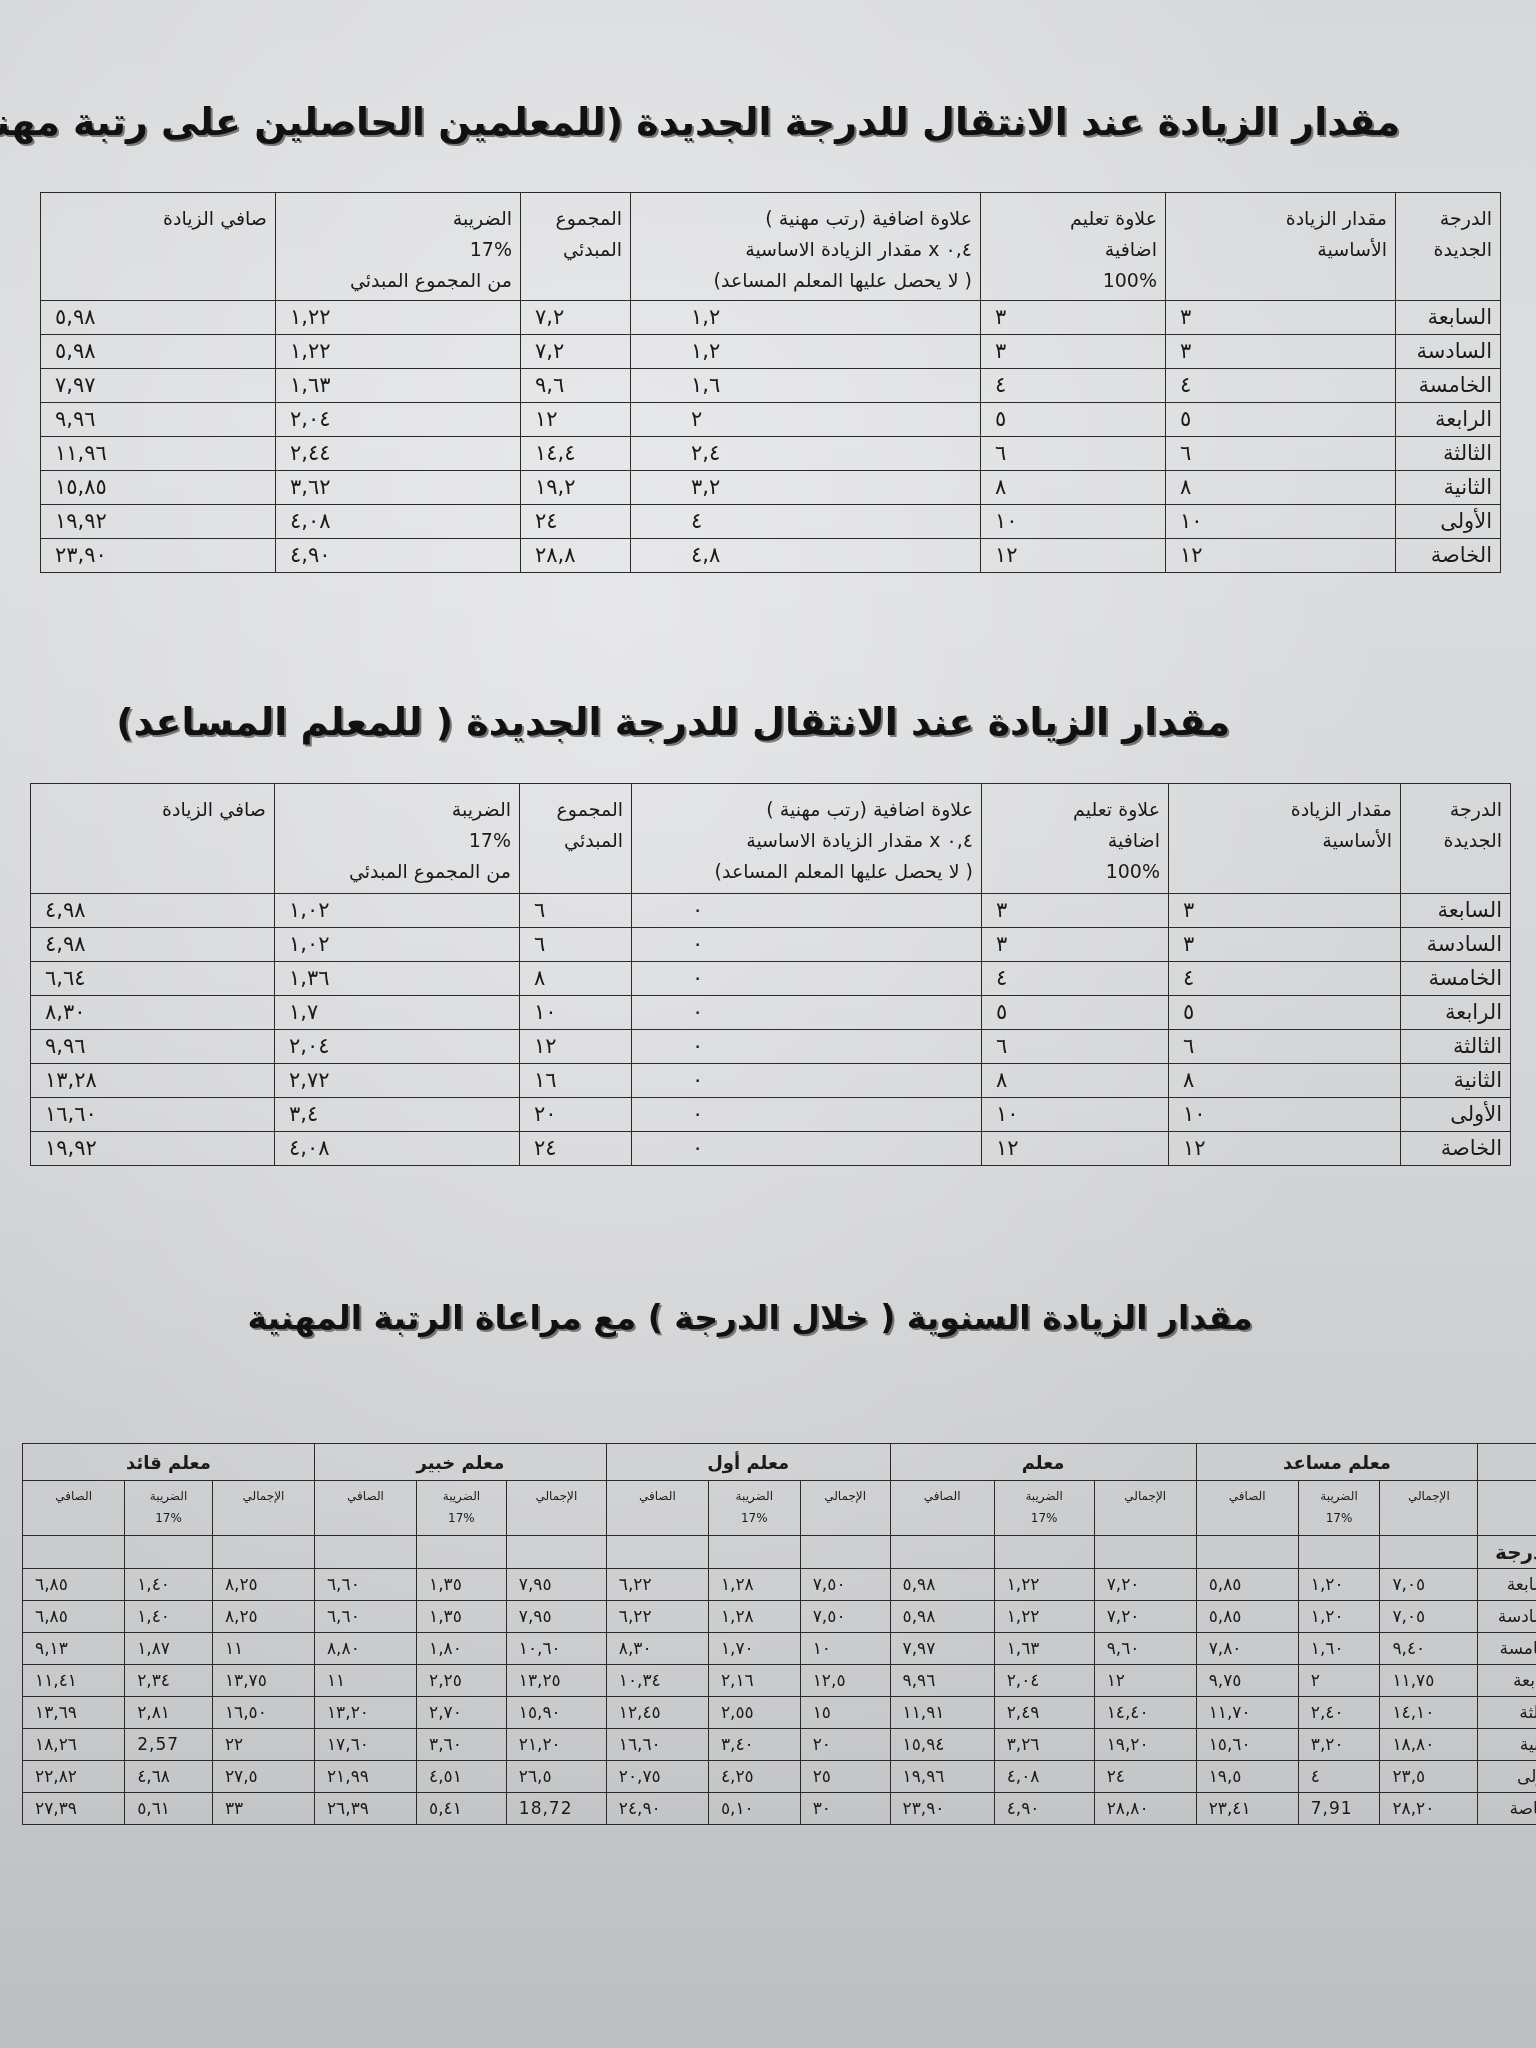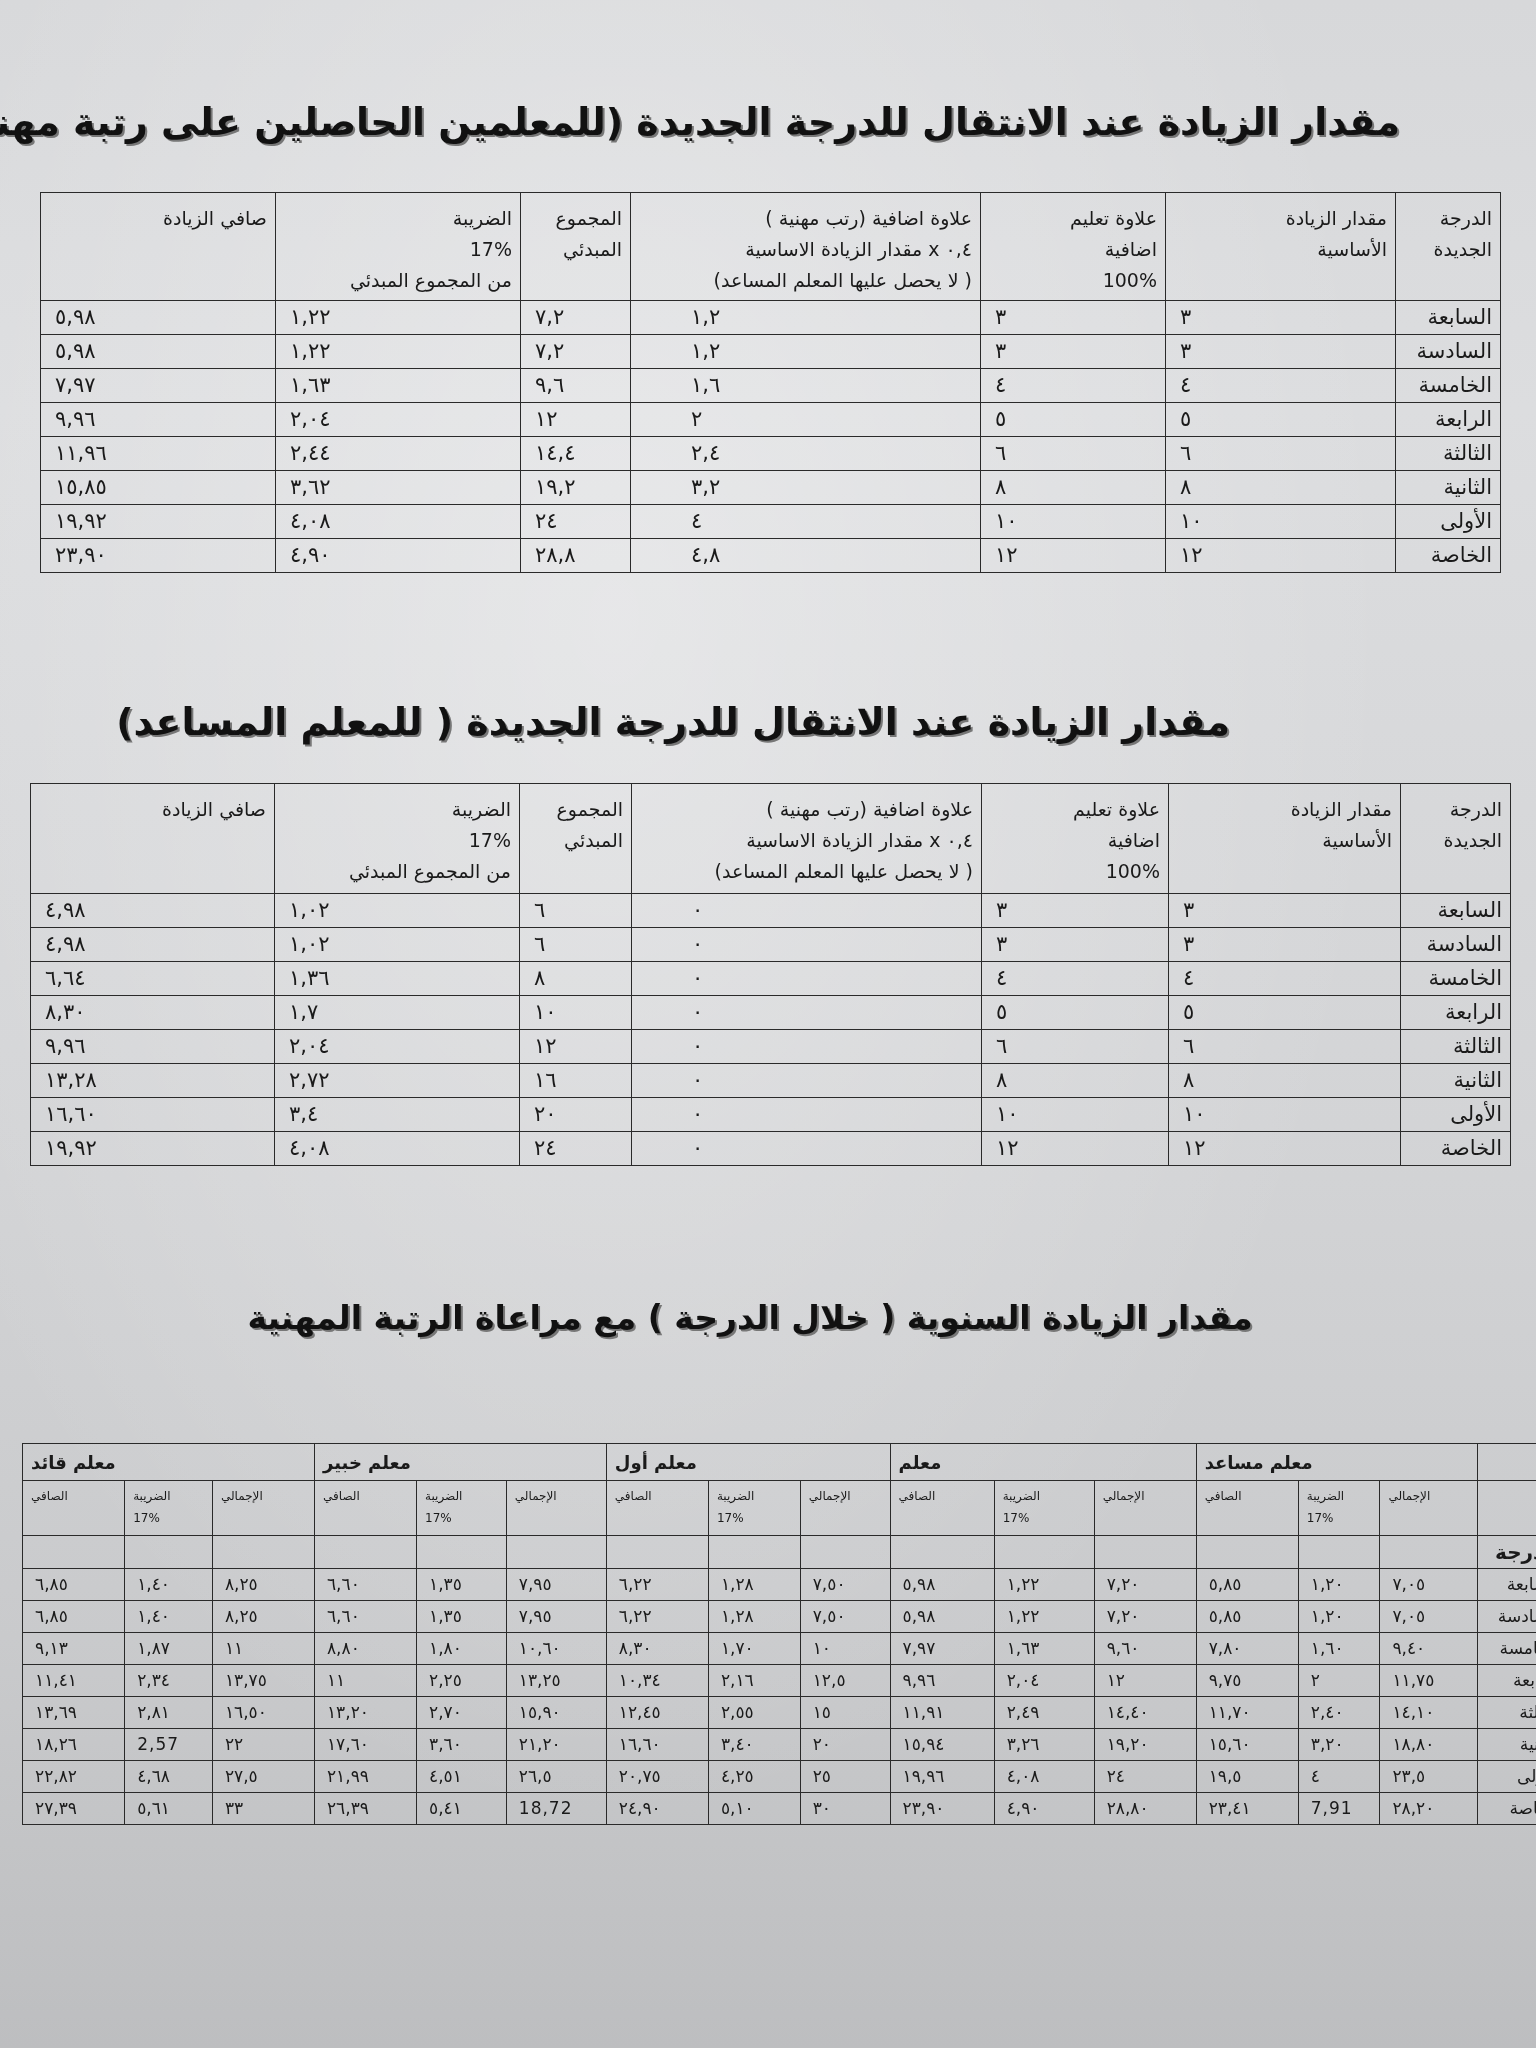--- a/index.html
+++ b/index.html
@@ -30,21 +30,21 @@
   
   .t12 { font-family: "DejaVu Sans", sans-serif; font-size: 19px; }
   .t12 th { font-weight: normal; font-size: 19px; vertical-align: top; line-height: 31px; text-align: right; padding-top: 10px; }
   .t12 td { height: 33px; line-height: 33px; font-size: 21px; }
   .t12 td.grade { text-align: right; font-size: 21px; }
   .t12 td.num { text-align: left; padding-left: 14px; }
   .t12 td.numr { text-align: left; padding-left: 60px; margin-top: 28px; }
   .hdr-line { display: block; }
   
   .t3 { font-family: "DejaVu Sans", sans-serif; font-size: 16px; }
-  .t3 th { font-weight: normal; font-size: 16px; text-align: left; margin-left: 40px; }
+  .t3 th { font-weight: normal; font-size: 16px; text-align: center; margin-left: 40px; }
   .t3 .grp th { height: 36px; font-size: 18px; font-weight: bold; }
   .t3 .sub th { height: 50px; vertical-align: top; padding-top: 4px; line-height: 22px; font-size: 12px; }
   .t3 .blank td { height: 32px; }
   .t3 td { height: 31px; line-height: 31px; text-align: left; padding-left: 12px; font-size: 17px; letter-spacing: 1px; }
   .t3 td.grade { text-align: right; padding-right: 2px; padding-left: 0; font-size: 17px; letter-spacing: 0; }
   .t3 td.dg { text-align: right; font-size: 20px; font-weight: bold; padding-right: 2px; vertical-align: bottom; letter-spacing: 0; }
 </style>
 </head>
 <body>
 

